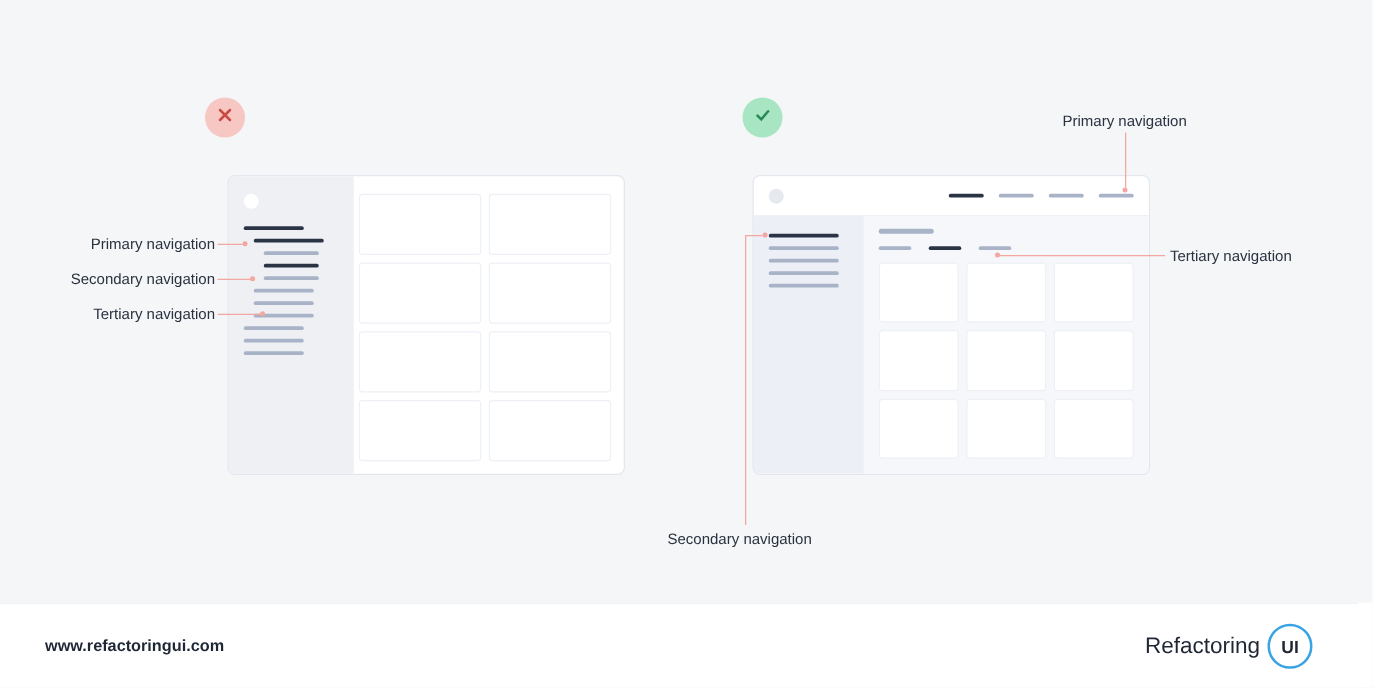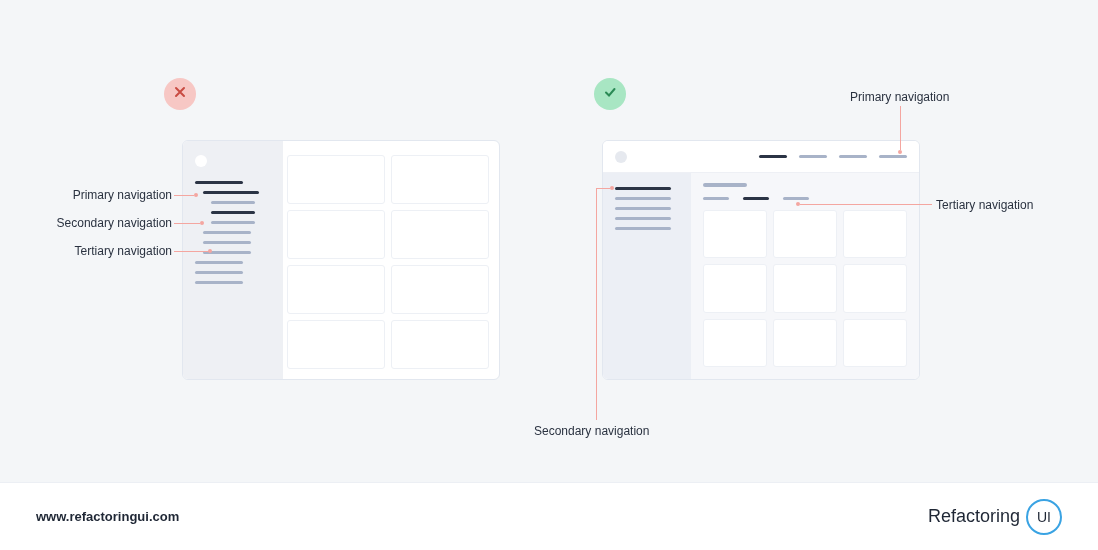--- a/index.html
+++ b/index.html
@@ -111,34 +111,34 @@
   
   .line {
     position: absolute; background: #f4a6a0;
   }
   .dot {
     position: absolute; width: 4px; height: 4px; border-radius: 50%; background: #f4a6a0;
   }
 
   
   .footer {
-    position: absolute; left: 0; right: 0; bottom: 0; height: 68px;
+    position: absolute; left: 0; right: 12px; bottom: 0; height: 68px;
     background: #ffffff; border-top: 1px solid #eceff4;
     display: flex; align-items: center; justify-content: space-between;
     padding: 0 36px;
   }
   .url { font-size: 13px; font-weight: 600; color: #1f2735; }
   .logo-wrap { display: flex; align-items: center; gap: 4px; font-size: 18px; color: #1f2735; }
   .logo-ring {
     width: 36px; height: 36px; border: 2px solid #3aa3e3; border-radius: 50%;
     display: flex; align-items: center; justify-content: center;
     font-weight: 600; font-size: 14px; color: #1f2735;
     margin-left: 2px;
   }
-  .logo-bold { font-weight: 400; }
+  .logo-bold { font-weight: 700; }
 </style>
 </head>
 <body>
 
 <div class="canvas">
 
   <div class="badge badge-bad">
     <span>
       <svg viewBox="0 0 14 14">
           <path d="M3 3 L11 11 M11 3 L3 11" stroke="#c94b42" stroke-width="2" stroke-linecap="round" fill="none"></path>

